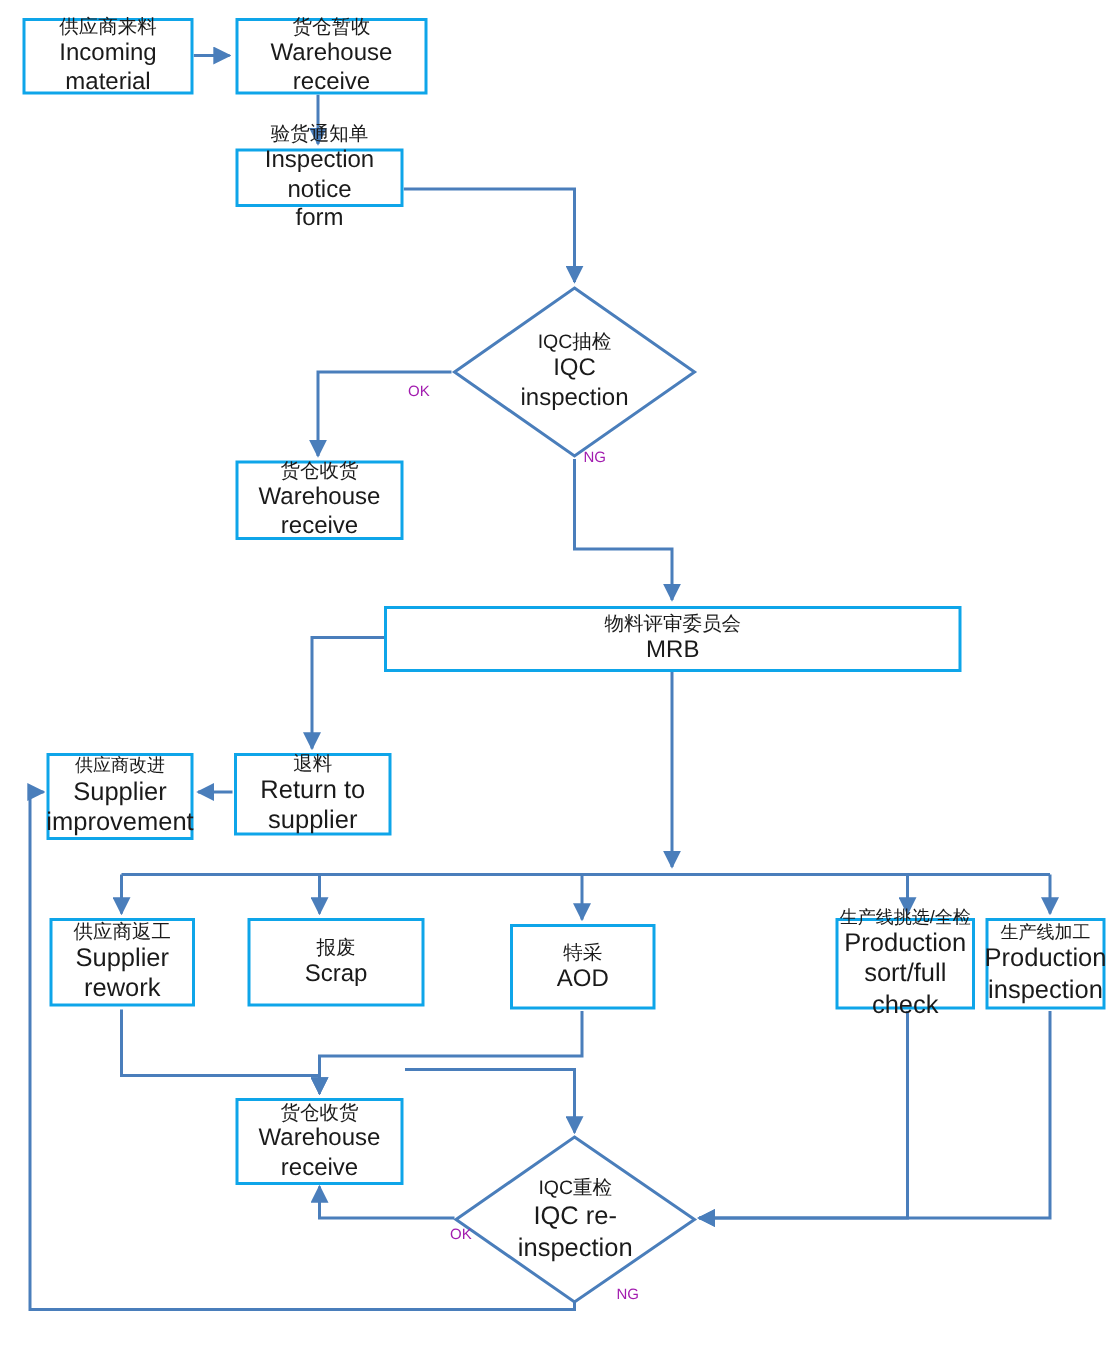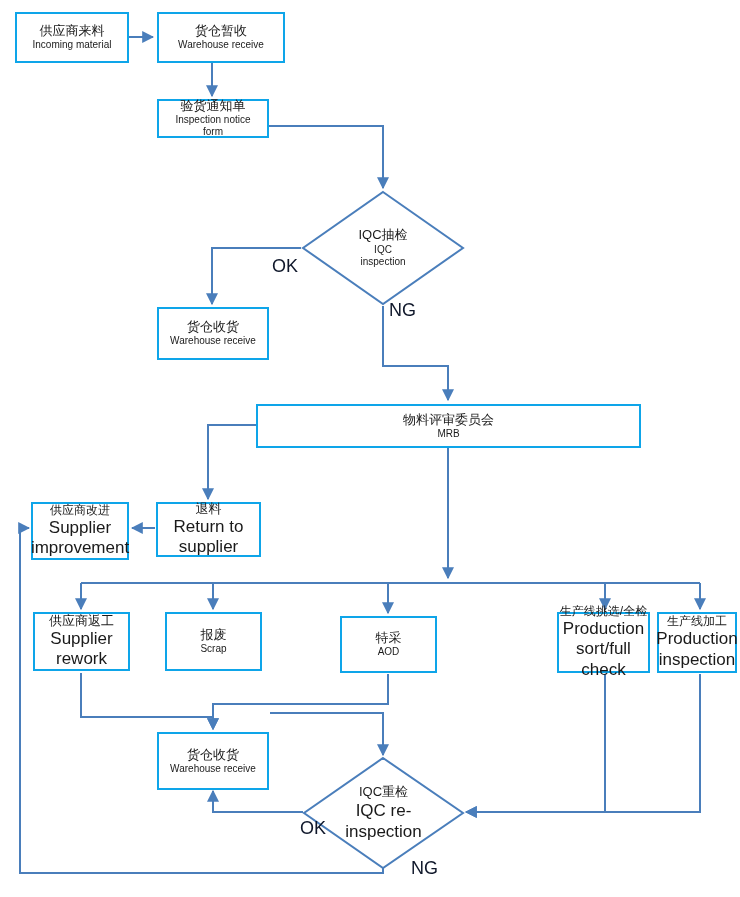--- a/index.html
+++ b/index.html
@@ -14,39 +14,39 @@
     background:#ffffff;
     display:flex;
     flex-direction:column;
     align-items:center;
     justify-content:center;
     text-align:center;
     color:#1a1a1a;
     line-height:1.22;
   }
   .cn{font-size:13px;}
-  .en{font-size:10px;}
+  .en{font-size:16px;}
   .en.small{font-size:17px;}
   .cn.small{font-size:12px;}
   .diamond{
     position:absolute;
     display:flex;
     flex-direction:column;
     align-items:center;
     justify-content:center;
     text-align:center;
     color:#1a1a1a;
     line-height:1.25;
     z-index:2;
   }
   .diamond .dlabel{position:relative;z-index:3;}
   .edge-label{
     position:absolute;
-    font-size:18px;
-    color:#0f172a;
+    font-size:10px;
+    color:#a21caf;
     white-space:nowrap;
     z-index:4;
   }
 </style>
 </head>
 <body>
 
 <div id="stage">
 
   <svg id="wires" viewBox="0 0 740 897">
@@ -145,21 +145,21 @@
   <div class="node" style="left:156px;top:502px;width:105px;height:55px;">
     <span class="cn">退料</span>
     <span class="en small">Return to supplier</span>
   </div>
 
   <div class="node" style="left:33px;top:612px;width:97px;height:59px;">
     <span class="cn">供应商返工</span>
     <span class="en small">Supplier rework</span>
   </div>
 
-  <div class="node" style="left:165px;top:612px;width:97px;height:59px;">
+  <div class="node" style="left:165px;top:612px;width:118px;height:59px;">
     <span class="cn">报废</span>
     <span class="en">Scrap</span>
   </div>
 
   <div class="node" style="left:340px;top:616px;width:97px;height:57px;">
     <span class="cn">特采</span>
     <span class="en">AOD</span>
   </div>
 
   <div class="node" style="left:557px;top:612px;width:93px;height:61px;">

